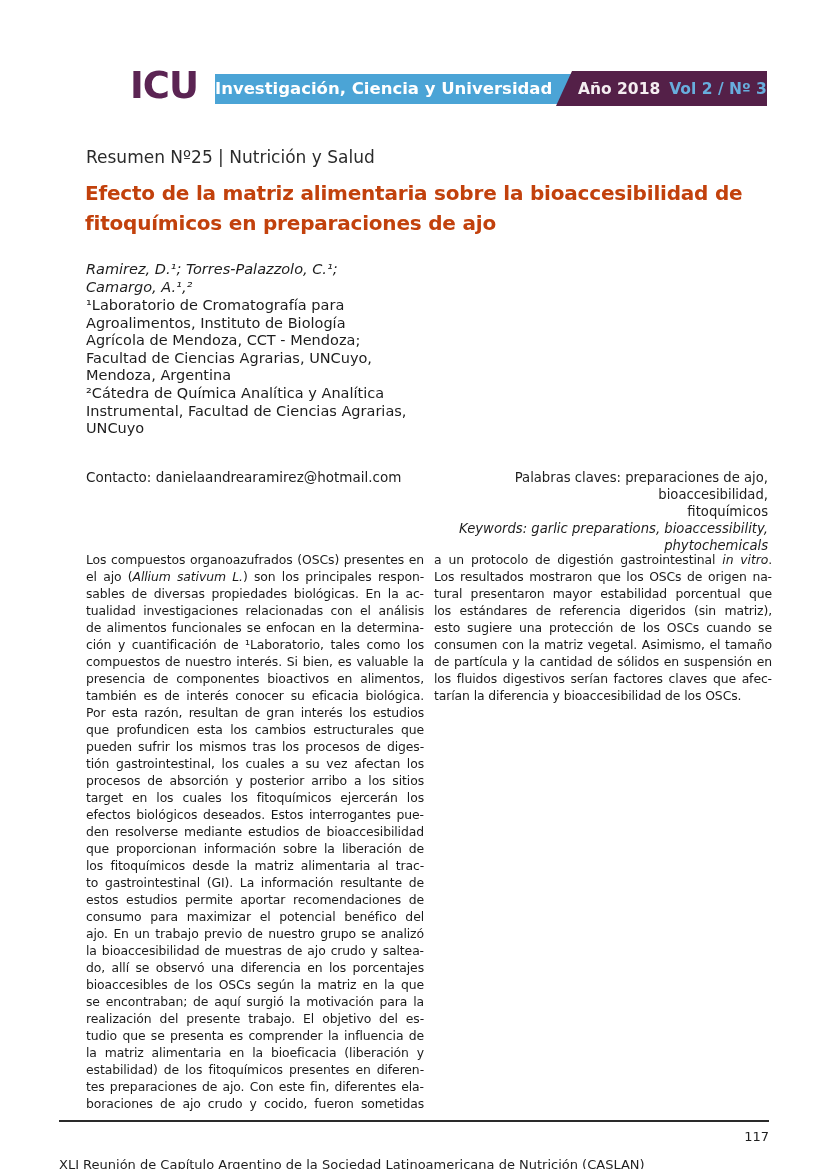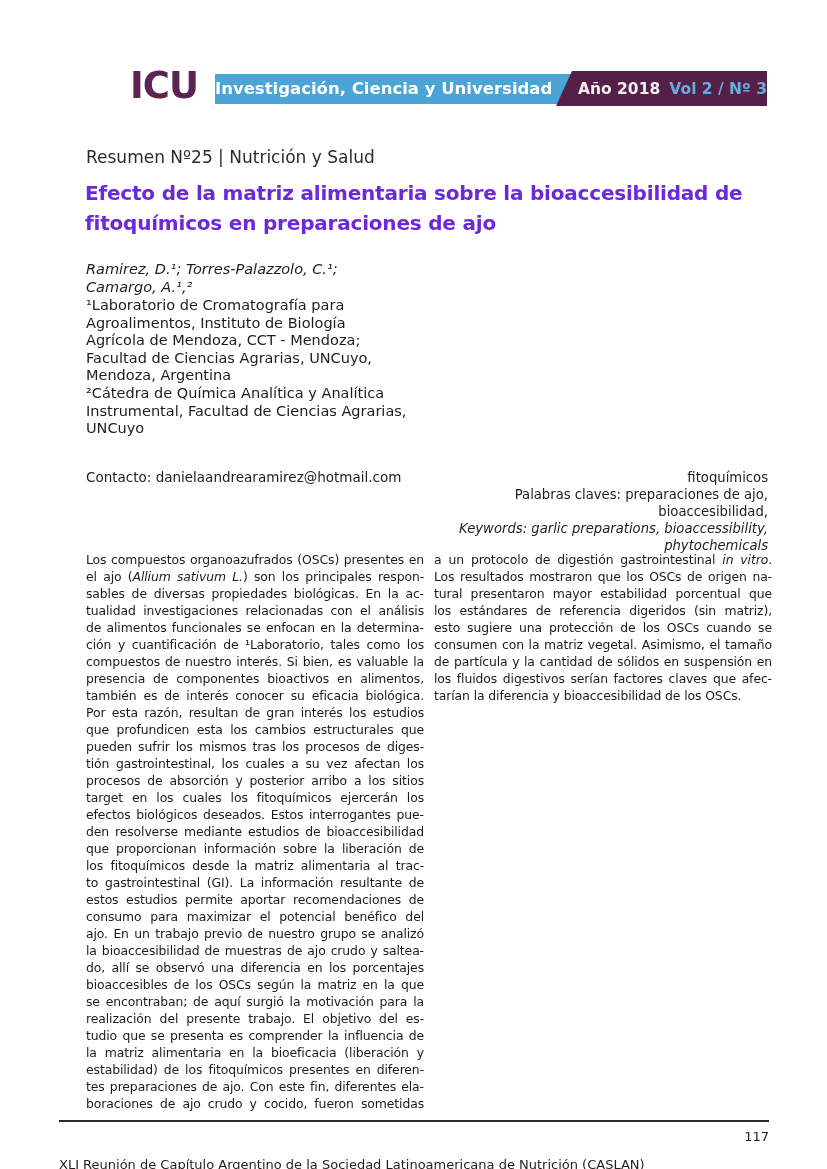--- a/index.html
+++ b/index.html
@@ -15,31 +15,30 @@
   .banner {
     position:absolute; left:215px; top:74px; width:365px; height:30px;
     background:#4ba4d6; color:#ffffff; font-weight:bold; font-size:16.5px;
     line-height:30px; padding-left:0; box-sizing:border-box; white-space:nowrap;
   }
   .vol-block {
     position:absolute; left:556px; top:71px; width:211px; height:35px;
     background:#542048; display:flex; align-items:center; gap:9px;
     padding-left:22px; box-sizing:border-box; white-space:nowrap;
     clip-path:polygon(16px 0, 100% 0, 100% 100%, 0 100%);
-    justify-content:space-between;
   }
   .year-text { color:#f4edf0; font-weight:bold; font-size:15.5px; }
   .vol-text  { color:#68aedd; font-weight:bold; font-size:15.5px; }
   
   .kicker {
     position:absolute; left:86px; top:147px; font-size:17px; color:#2b2b2b; white-space:nowrap;
   }
   .title {
     position:absolute; left:85px; top:178px; width:680px;
-    font-size:20px; font-weight:bold; color:#6d28d9; letter-spacing:-0.2px;
+    font-size:20px; font-weight:bold; color:#c2410c; letter-spacing:-0.2px;
   }
   .title .line { line-height:30px; white-space:nowrap; }
   .authors {
     position:absolute; left:86px; top:261px; width:350px;
     font-size:14.5px; font-style:italic; color:#1d1d1d;
   }
   .authors .line { line-height:17.5px; white-space:nowrap; }
   .affiliations {
     position:absolute; left:86px; top:297px; width:350px;
     font-size:14.5px; color:#1d1d1d;
@@ -107,22 +106,22 @@
       <div class="line">UNCuyo</div>
     </div>
 
   <div class="contact">
     <span>Contacto:</span>
     <span>danielaandrearamirez@hotmail.com</span>
   </div>
 
   <div class="keywords-block">
     <div>
+        <div class="line">Palabras claves: preparaciones de ajo, bioaccesibilidad,</div>
         <div class="line">fitoquímicos</div>
-        <div class="line">Palabras claves: preparaciones de ajo, bioaccesibilidad,</div>
       </div>
     <div class="line keywords-italic">Keywords: garlic preparations, bioaccessibility, phytochemicals</div>
   </div>
 
   <div class="body-col col-left">
       <div class="line">Los compuestos organoazufrados (OSCs) presentes en</div>
       <div class="line">el ajo (<i>Allium sativum L.</i>) son los principales respon-</div>
       <div class="line">sables de diversas propiedades biológicas. En la ac-</div>
       <div class="line">tualidad investigaciones relacionadas con el análisis</div>
       <div class="line">de alimentos funcionales se enfocan en la determina-</div>

